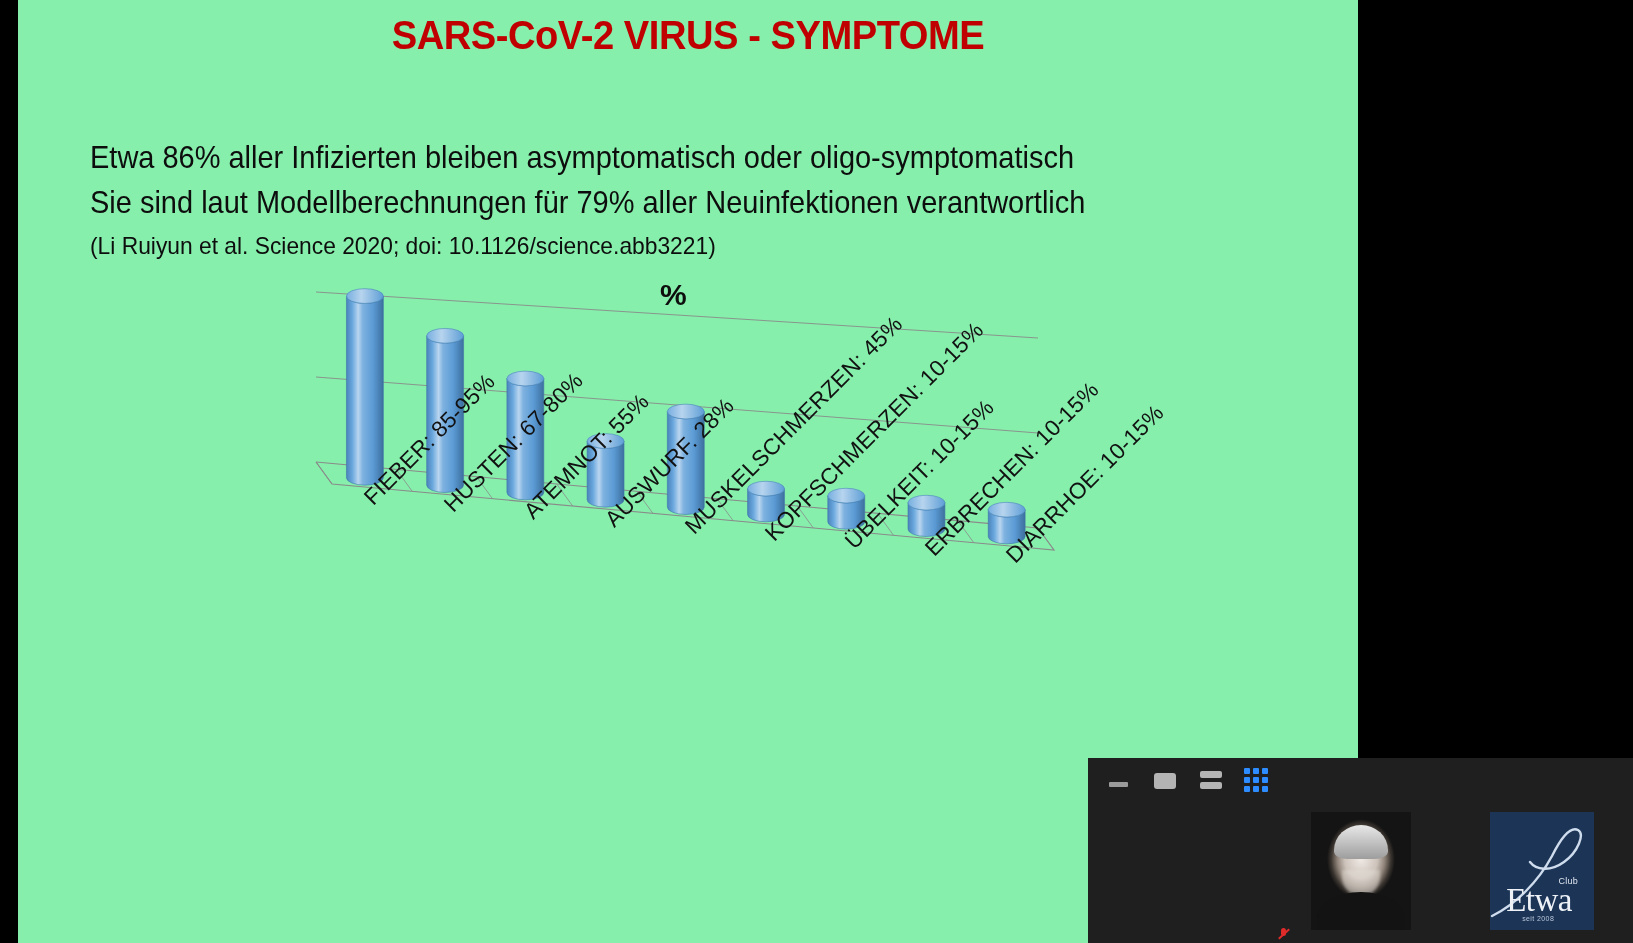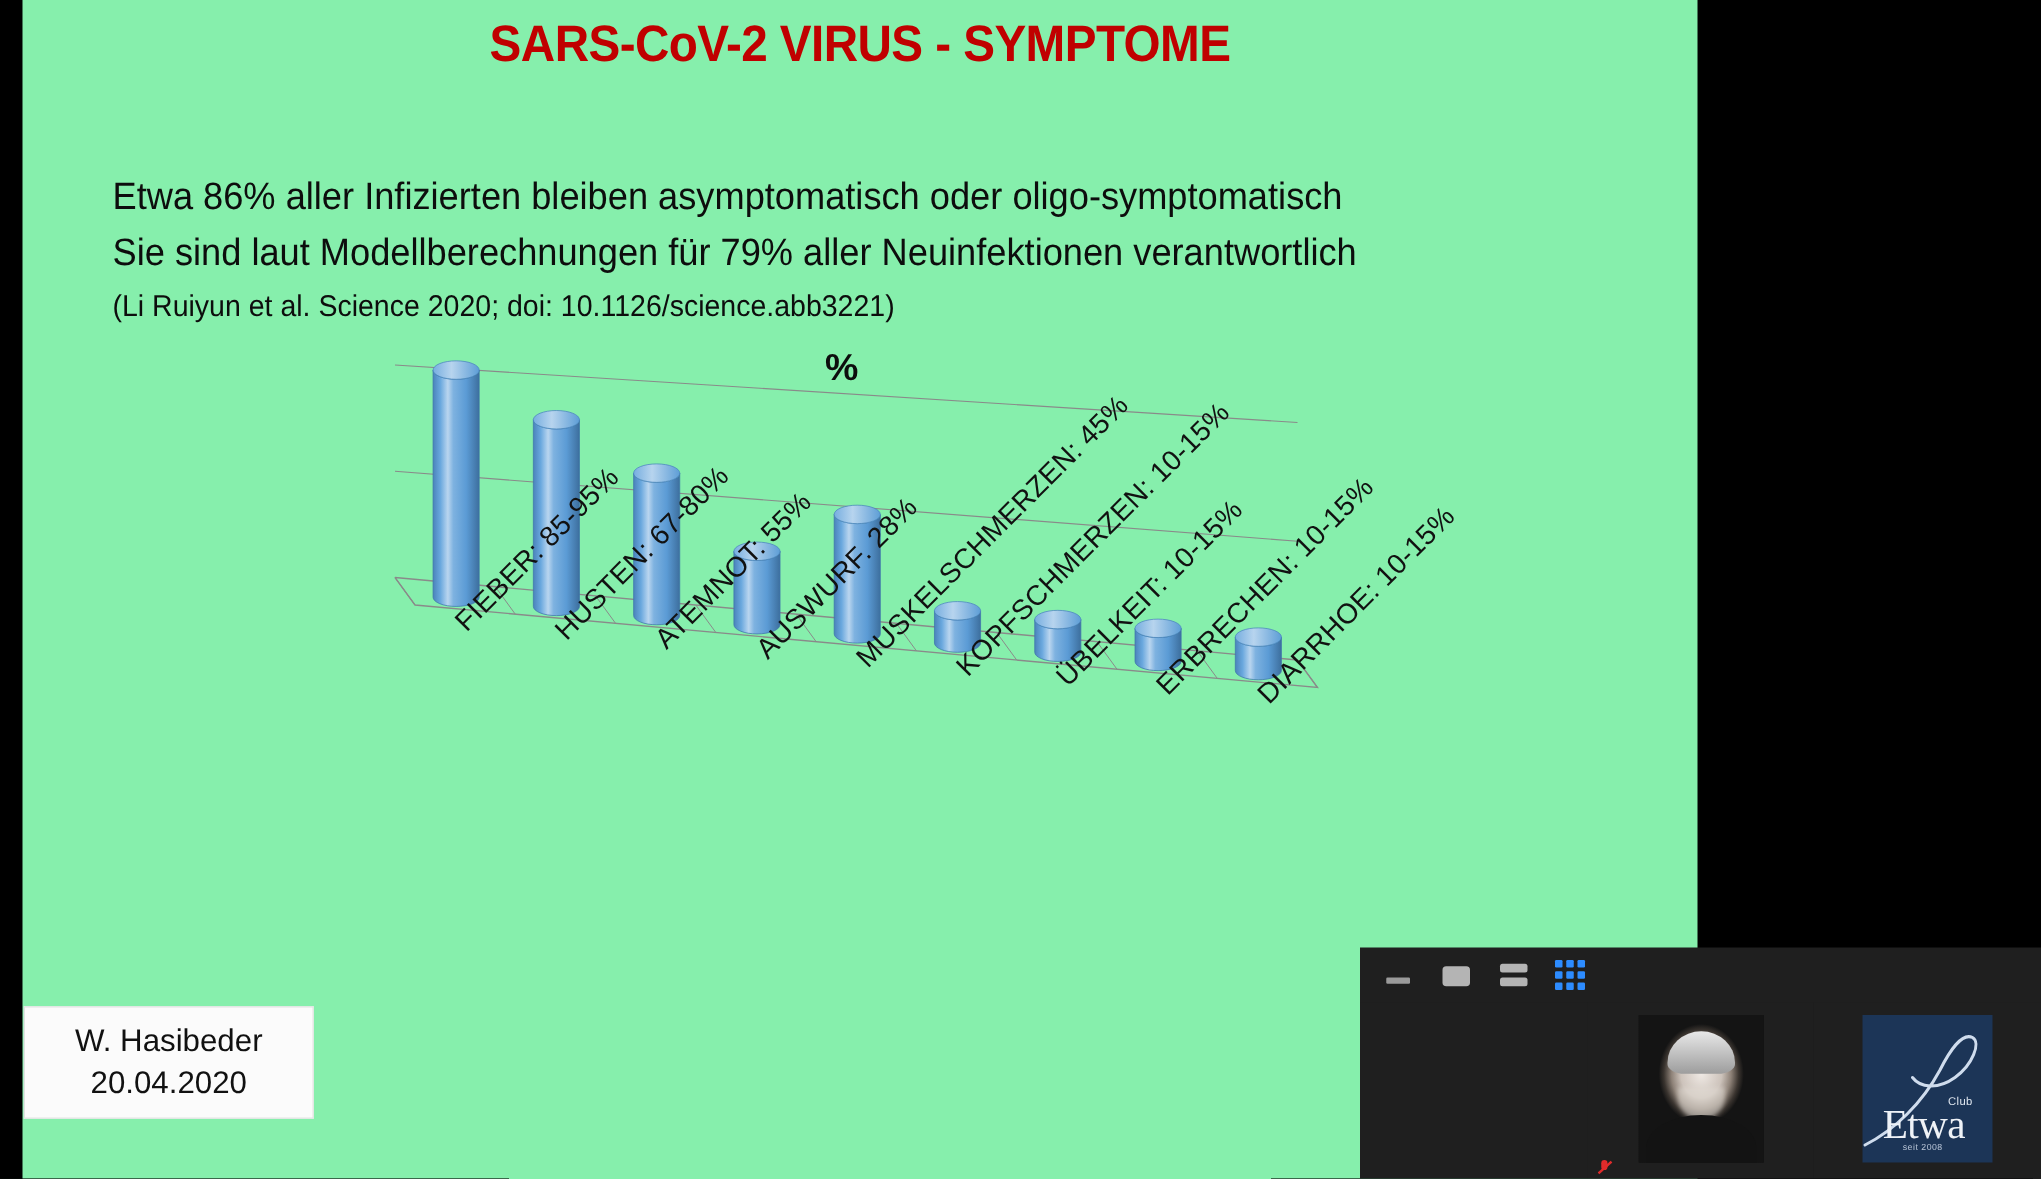--- a/index.html
+++ b/index.html
@@ -462,24 +462,20 @@
           <div class="cat-label" style="left: 221.356px; top: 226.433px;">ATEMNOT: 55%</div>
           <div class="cat-label" style="left: 301.578px; top: 233.767px;">AUSWURF. 28%</div>
           <div class="cat-label" style="left: 381.8px; top: 241.1px;">MUSKELSCHMERZEN: 45%</div>
           <div class="cat-label" style="left: 462.022px; top: 248.433px;">KOPFSCHMERZEN: 10-15%</div>
           <div class="cat-label" style="left: 542.244px; top: 255.767px;">ÜBELKEIT: 10-15%</div>
           <div class="cat-label" style="left: 622.467px; top: 263.1px;">ERBRECHEN: 10-15%</div>
           <div class="cat-label" style="left: 702.689px; top: 270.433px;">DIARRHOE: 10-15%</div>
         </div>
     </div>
 
-    <div id="credit-box">
-      <div>W. Hasibeder</div>
-      <div>20.04.2020</div>
-    </div>
   </div>
 
   <div id="video-panel">
 
     <div id="video-toolbar">
       <div class="vt-btn ic-minimize"></div>
       <div class="vt-btn ic-speaker"></div>
       <div class="vt-btn ic-split"></div>
       <div class="vt-btn ic-gallery">
         <i></i>

